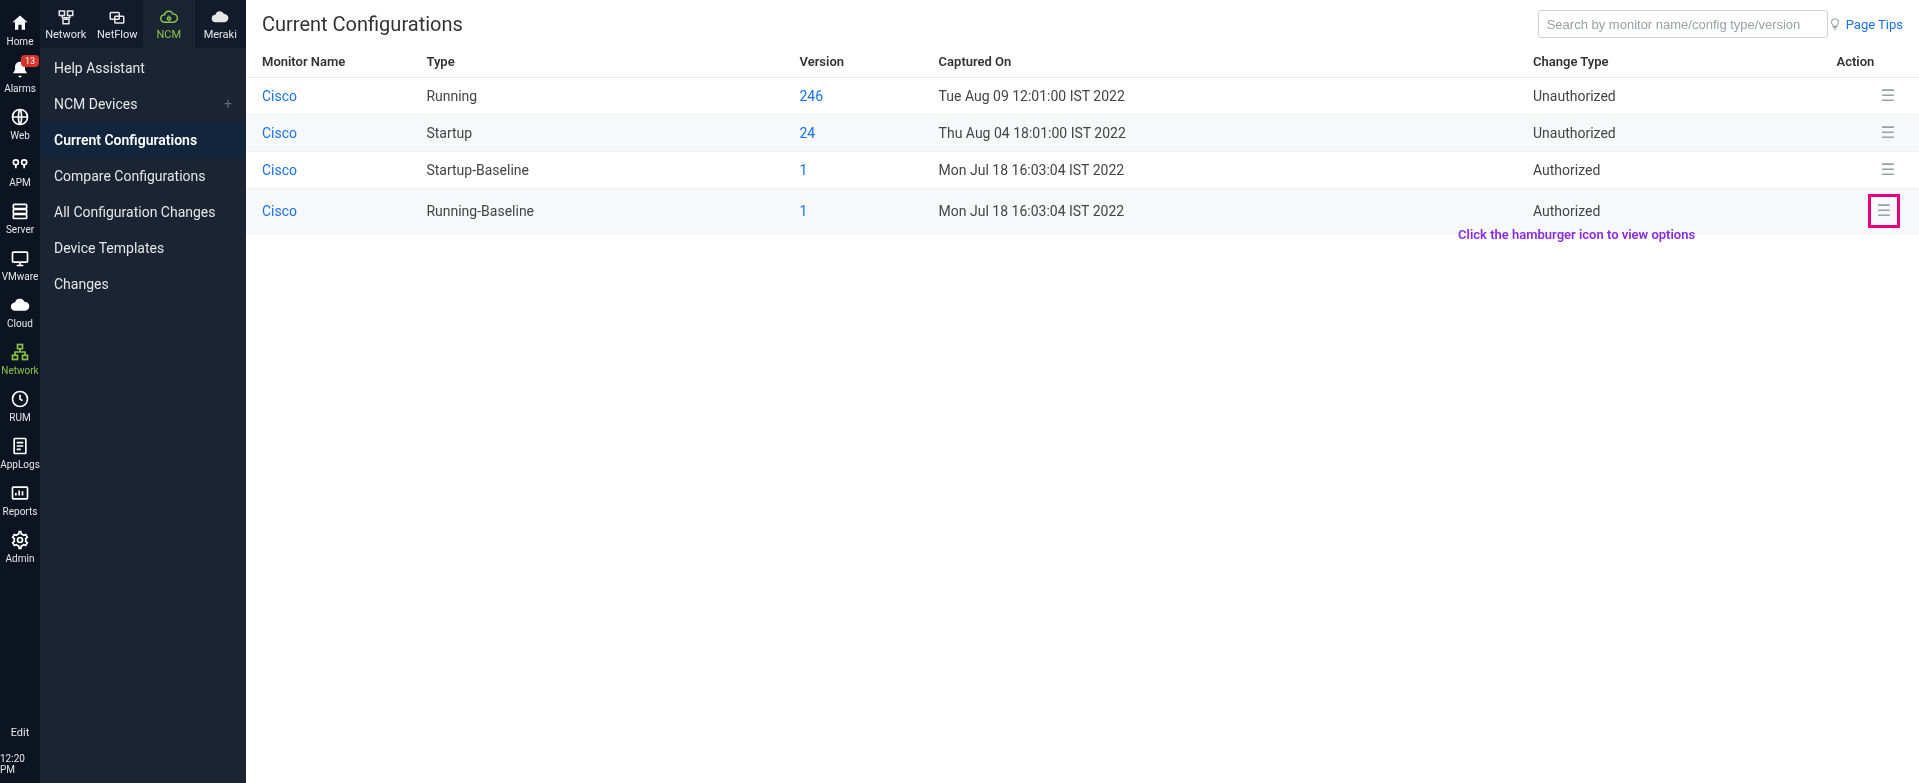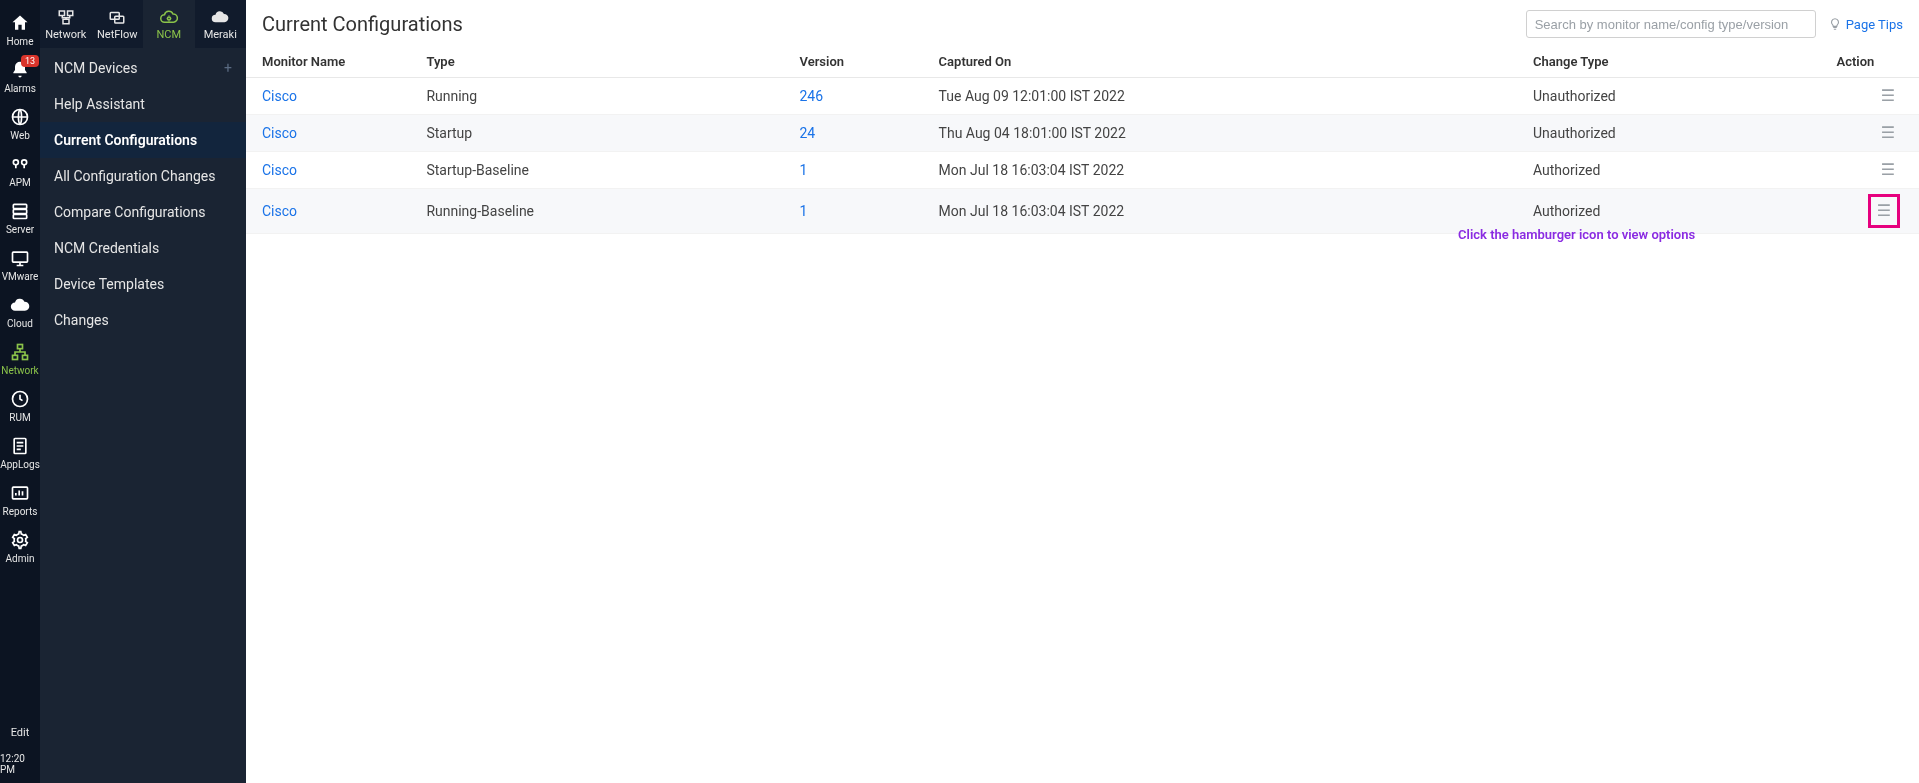--- a/index.html
+++ b/index.html
@@ -28,21 +28,21 @@
 
 .submenu { flex: 1; padding-top: 2px; }
 .sub-item { padding: 10px 14px; font-size: 14px; color: #e6e6e6; cursor: pointer; display: flex; align-items: center; justify-content: space-between; }
 .sub-item.active { background: #12253d; font-weight: 600; color: #fff; }
 .sub-item .plus { color: #5a6b82; font-size: 14px; }
 
 
 .main { flex: 1; background: #fff; display: flex; flex-direction: column; position: relative; }
 .main-header { display: flex; align-items: center; justify-content: space-between; padding: 10px 16px 8px 16px; }
 .main-title { font-size: 20px; color: #333; font-weight: 400; }
-.header-right { display: flex; align-items: center; gap: 12px; }
+.header-right { display: flex; align-items: center; }
 .search-box { width: 290px; height: 28px; border: 1px solid #d0d0d0; border-radius: 3px; padding: 0 8px; font-size: 13px; color: #555; background: #fff; }
 .search-box::placeholder { color: #9aa0a6; }
 .page-tips { color: #1a73e8; font-size: 13px; display: flex; align-items: center; gap: 4px; cursor: pointer; }
 .bulb { color: #9aa0a6; }
 
 
 .tbl { width: 100%; border-collapse: collapse; }
 .tbl th { text-align: left; font-weight: 600; color: #333; font-size: 13px; padding: 8px 16px; border-bottom: 1px solid #e8e8e8; }
 .tbl td { padding: 10px 16px; font-size: 14px; color: #444; border-bottom: 1px solid #f2f2f2; }
 .tbl tbody tr:nth-child(even) { background: #f7f8fa; }
@@ -221,37 +221,34 @@
           <span class="tic">
             <svg width="18" height="18" viewBox="0 0 24 24" fill="currentColor">
               <path d="M6 19a5 5 0 010-10 6 6 0 0111.3-1A4.5 4.5 0 0118 19H6z"></path>
             </svg>
           </span>
           <span>Meraki</span>
         </div>
       </div>
     <div class="submenu" id="submenu">
         <div class="sub-item">
+          <span>Help Assistant</span>
+        </div>
+        <div class="sub-item">
           <span>NCM Devices</span>
           <span class="plus">+</span>
         </div>
-        <div class="sub-item">
-          <span>Help Assistant</span>
-        </div>
         <div class="sub-item active">
           <span>Current Configurations</span>
         </div>
         <div class="sub-item">
+          <span>Compare Configurations</span>
+        </div>
+        <div class="sub-item">
           <span>All Configuration Changes</span>
-        </div>
-        <div class="sub-item">
-          <span>Compare Configurations</span>
-        </div>
-        <div class="sub-item">
-          <span>NCM Credentials</span>
         </div>
         <div class="sub-item">
           <span>Device Templates</span>
         </div>
         <div class="sub-item">
           <span>Changes</span>
         </div>
       </div>
   </div>
 

